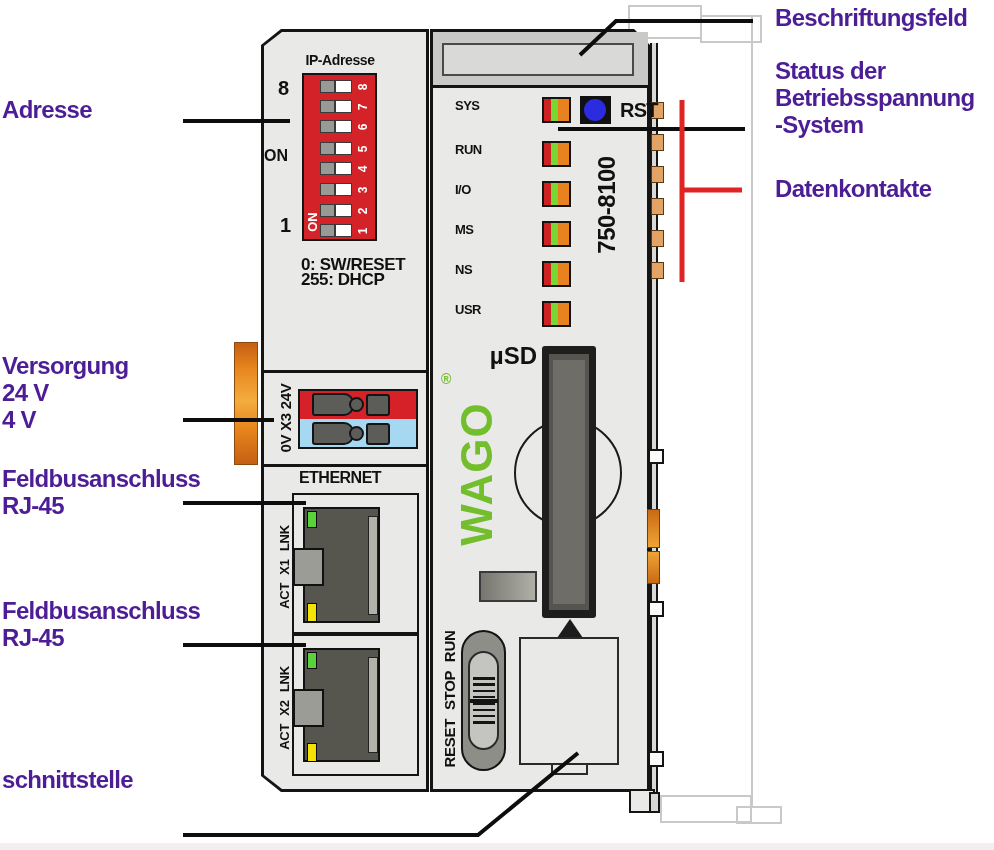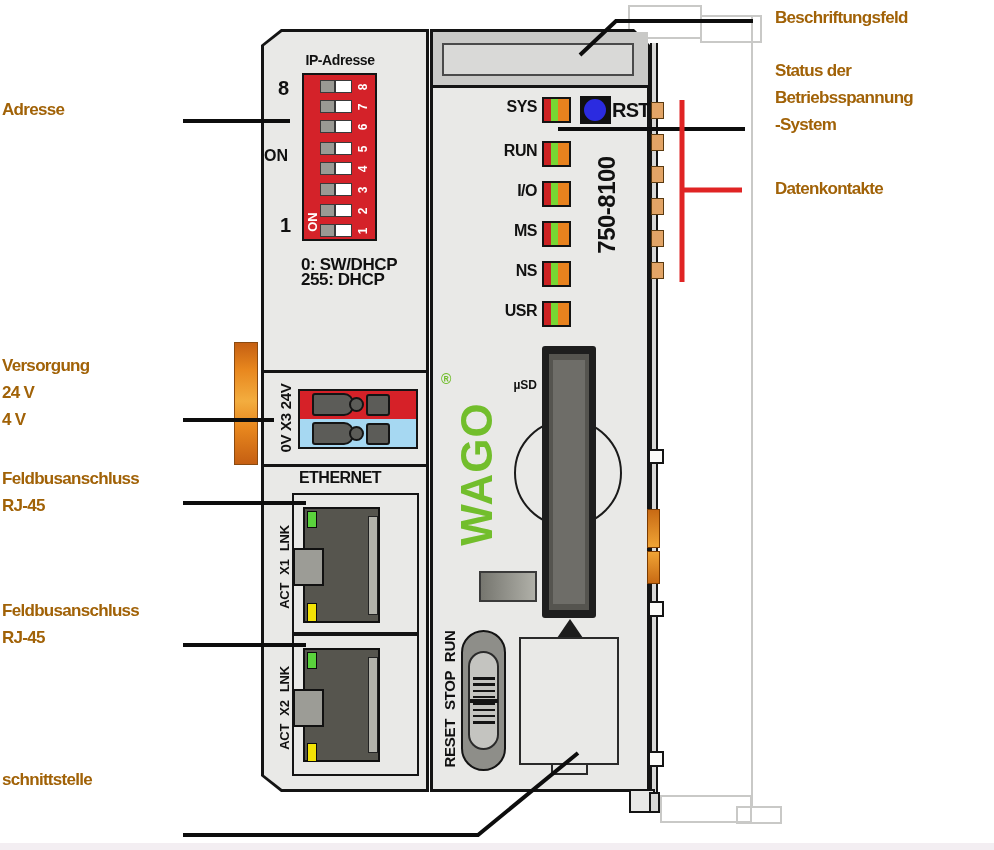--- a/index.html
+++ b/index.html
@@ -1,34 +1,34 @@
 <!DOCTYPE html>
 <html><head>
 <meta charset="utf-8">
 <style>
   html,body{margin:0;padding:0;background:#fff;}
   #canvas{position:relative;width:994px;height:850px;background:#ffffff;overflow:hidden;
           font-family:"Liberation Sans", sans-serif;color:#111;}
   .abs{position:absolute;}
   
-  .co{position:absolute;font-weight:bold;font-size:17px;line-height:27px;letter-spacing:-0.7px;color:#a16207;white-space:nowrap;}
+  .co{position:absolute;font-weight:bold;font-size:24px;line-height:27px;letter-spacing:-0.7px;color:#4c1d95;white-space:nowrap;}
   
   .shell-outer{position:absolute;background:#141414;}
   .shell-inner{position:absolute;inset:3px;background:#e9e9e7;}
   .clipL-o{clip-path:polygon(20px 0,100% 0,100% 100%,20px 100%,0 calc(100% - 16px),0 16px);}
   .clipL-i{clip-path:polygon(18px 0,100% 0,100% 100%,18px 100%,0 calc(100% - 14px),0 14px);}
   .clipR-o{clip-path:polygon(0 0,calc(100% - 16px) 0,100% 16px,100% 100%,0 100%);}
   .clipR-i{clip-path:polygon(0 0,calc(100% - 14px) 0,100% 14px,100% 100%,0 100%);}
   .rot{transform:rotate(-90deg);transform-origin:center center;display:flex;align-items:center;justify-content:center;white-space:nowrap;}
   
   .dip-gray{position:absolute;width:15px;height:13px;background:#9a9a94;border:1.5px solid #3a3a3a;box-sizing:border-box;}
   .dip-white{position:absolute;width:17px;height:13px;background:#ffffff;border:1.5px solid #3a3a3a;box-sizing:border-box;}
   .dip-num{position:absolute;width:16px;height:14px;color:#fff;font-weight:bold;font-size:12px;}
   
-  .led-label{position:absolute;width:82px;text-align:right;font-weight:bold;font-size:16px;letter-spacing:-0.5px;}
+  .led-label{position:absolute;width:82px;font-weight:bold;font-size:13px;letter-spacing:-0.5px;}
   .led-box{position:absolute;width:29px;height:26px;border:2px solid #141414;box-sizing:border-box;
            background:linear-gradient(90deg,#cc2222 0 30%,#77d733 30% 57%,#e8821e 57% 100%);}
   .contact{position:absolute;left:651px;width:13px;height:17px;background:#e2a466;border:1.5px solid #5a3a10;box-sizing:border-box;}
   .tab{position:absolute;left:648px;width:16px;height:15px;background:#fbfbf9;border:2px solid #141414;box-sizing:border-box;}
   .ghost{position:absolute;border:2px solid #c9c9c7;box-sizing:border-box;}
   .devtext{font-weight:bold;color:#111;}
 </style>
 </head>
 <body>
 
@@ -99,21 +99,21 @@
   <div class="dip-num rot" style="left:355px;top:142px;">5</div>
   <div class="dip-num rot" style="left:355px;top:162px;">4</div>
   <div class="dip-num rot" style="left:355px;top:183px;">3</div>
   <div class="dip-num rot" style="left:355px;top:204px;">2</div>
   <div class="dip-num rot" style="left:355px;top:224px;">1</div>
   <div class="abs rot devtext" style="left:295px;top:215px;width:34px;height:14px;color:#fff;font-size:13px;">ON</div>
 
   <div class="abs devtext" style="left:278px;top:77px;font-size:20px;">8</div>
   <div class="abs devtext" style="left:264px;top:147px;font-size:16px;">ON</div>
   <div class="abs devtext" style="left:280px;top:214px;font-size:20px;">1</div>
-  <div class="abs devtext" style="left:301px;top:255px;font-size:17px;letter-spacing:-0.4px;">0: SW/DHCP</div>
+  <div class="abs devtext" style="left:301px;top:255px;font-size:17px;letter-spacing:-0.4px;">0: SW/RESET</div>
   <div class="abs devtext" style="left:301px;top:270px;font-size:17px;letter-spacing:-0.4px;text-align:right;">255: DHCP</div>
 
   <div class="abs rot devtext" style="left:237px;top:408px;width:96px;height:20px;font-size:15px;letter-spacing:-0.3px;">0V X3 24V</div>
   <div class="abs" style="left:298px;top:389px;width:120px;height:60px;border:2.5px solid #141414;box-sizing:border-box;">
     <div style="position:absolute;left:0;top:0;width:100%;height:50%;background:#d62128;"></div>
     <div style="position:absolute;left:0;bottom:0;width:100%;height:50%;background:#a6d8f2;"></div>
   </div>
   <div class="abs" style="left:312px;top:393px;width:42px;height:23px;background:#5c5c58;border:2px solid #141414;border-radius:3px 10px 10px 3px;box-sizing:border-box;"></div>
   <div class="abs" style="left:349px;top:397px;width:15px;height:15px;background:#5c5c58;border:2px solid #141414;border-radius:50%;box-sizing:border-box;"></div>
   <div class="abs" style="left:366px;top:394px;width:24px;height:22px;background:#5c5c58;border:2px solid #141414;border-radius:3px;box-sizing:border-box;"></div>
@@ -148,25 +148,25 @@
   <div class="led-label" style="left:455px;top:222px;">MS</div>
   <div class="led-box" style="left:542px;top:221px;"></div>
   <div class="led-label" style="left:455px;top:262px;">NS</div>
   <div class="led-box" style="left:542px;top:261px;"></div>
   <div class="led-label" style="left:455px;top:302px;">USR</div>
   <div class="led-box" style="left:542px;top:301px;"></div>
 
   <div class="abs" style="left:580px;top:96px;width:31px;height:28px;background:#111;">
     <div style="position:absolute;left:4px;top:3px;width:22px;height:22px;border-radius:50%;background:#2b2be0;"></div>
   </div>
-  <div class="abs devtext" style="left:612px;top:99px;font-size:20px;letter-spacing:-0.8px;">RST</div>
+  <div class="abs devtext" style="left:612px;top:99px;font-size:20px;letter-spacing:-0.8px;padding-left:8px;">RST</div>
 
   <div class="abs rot devtext" style="left:544px;top:190px;width:126px;height:30px;font-size:24px;letter-spacing:-0.5px;">750-8100</div>
 
-  <div class="abs devtext" style="left:455px;top:342px;width:82px;text-align:right;font-size:12px;margin-top:36px;">µSD</div>
+  <div class="abs devtext" style="left:455px;top:342px;width:82px;text-align:right;font-size:24px;">µSD</div>
   <div class="abs" style="left:514px;top:419px;width:108px;height:108px;border:2px solid #1a1a1a;border-radius:50%;box-sizing:border-box;"></div>
   <div class="abs" style="left:542px;top:346px;width:54px;height:272px;background:#1e1e1e;border-radius:3px;">
     <div style="position:absolute;left:7px;top:8px;width:40px;height:256px;background:#55544f;"></div>
     <div style="position:absolute;left:11px;top:14px;width:32px;height:244px;background:#6e6d68;"></div>
   </div>
 
   <div class="abs rot" style="left:377px;top:450px;width:200px;height:48px;font-size:44px;font-weight:bold;color:#72be2c;letter-spacing:1px;">WAGO</div>
   <div class="abs" style="left:441px;top:371px;font-size:14px;font-weight:bold;color:#72be2c;">®</div>
 
   <div class="abs" style="left:479px;top:571px;width:58px;height:31px;border:2px solid #3a3a3a;box-sizing:border-box;

